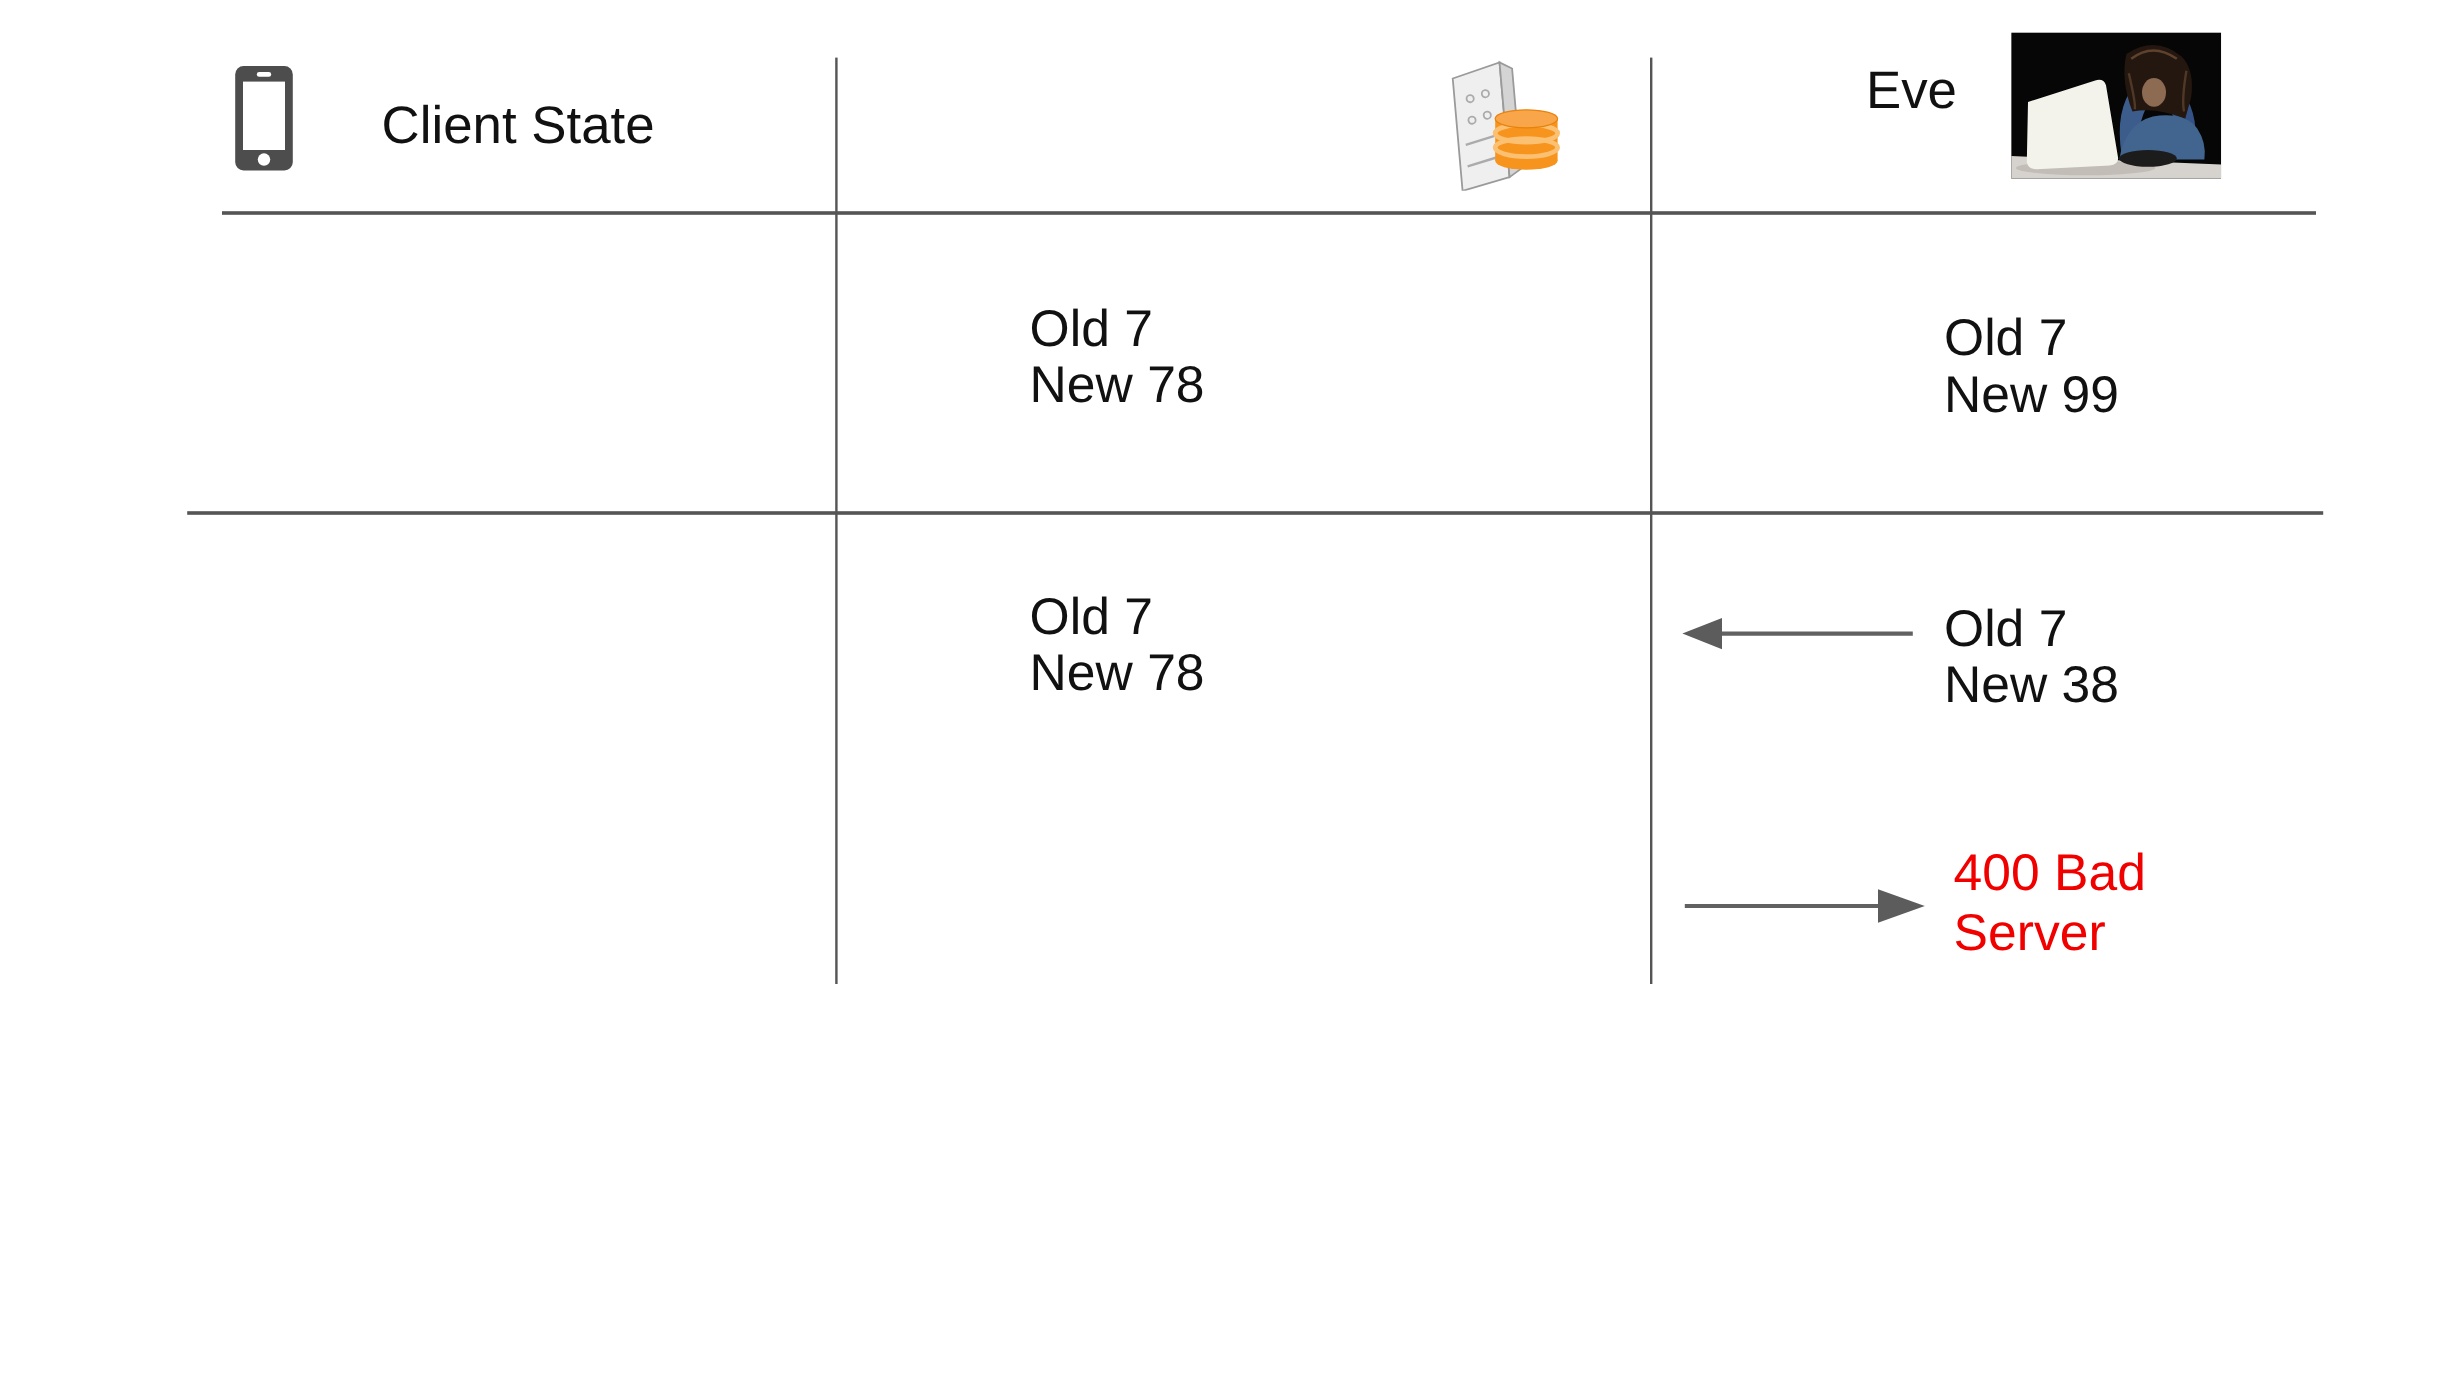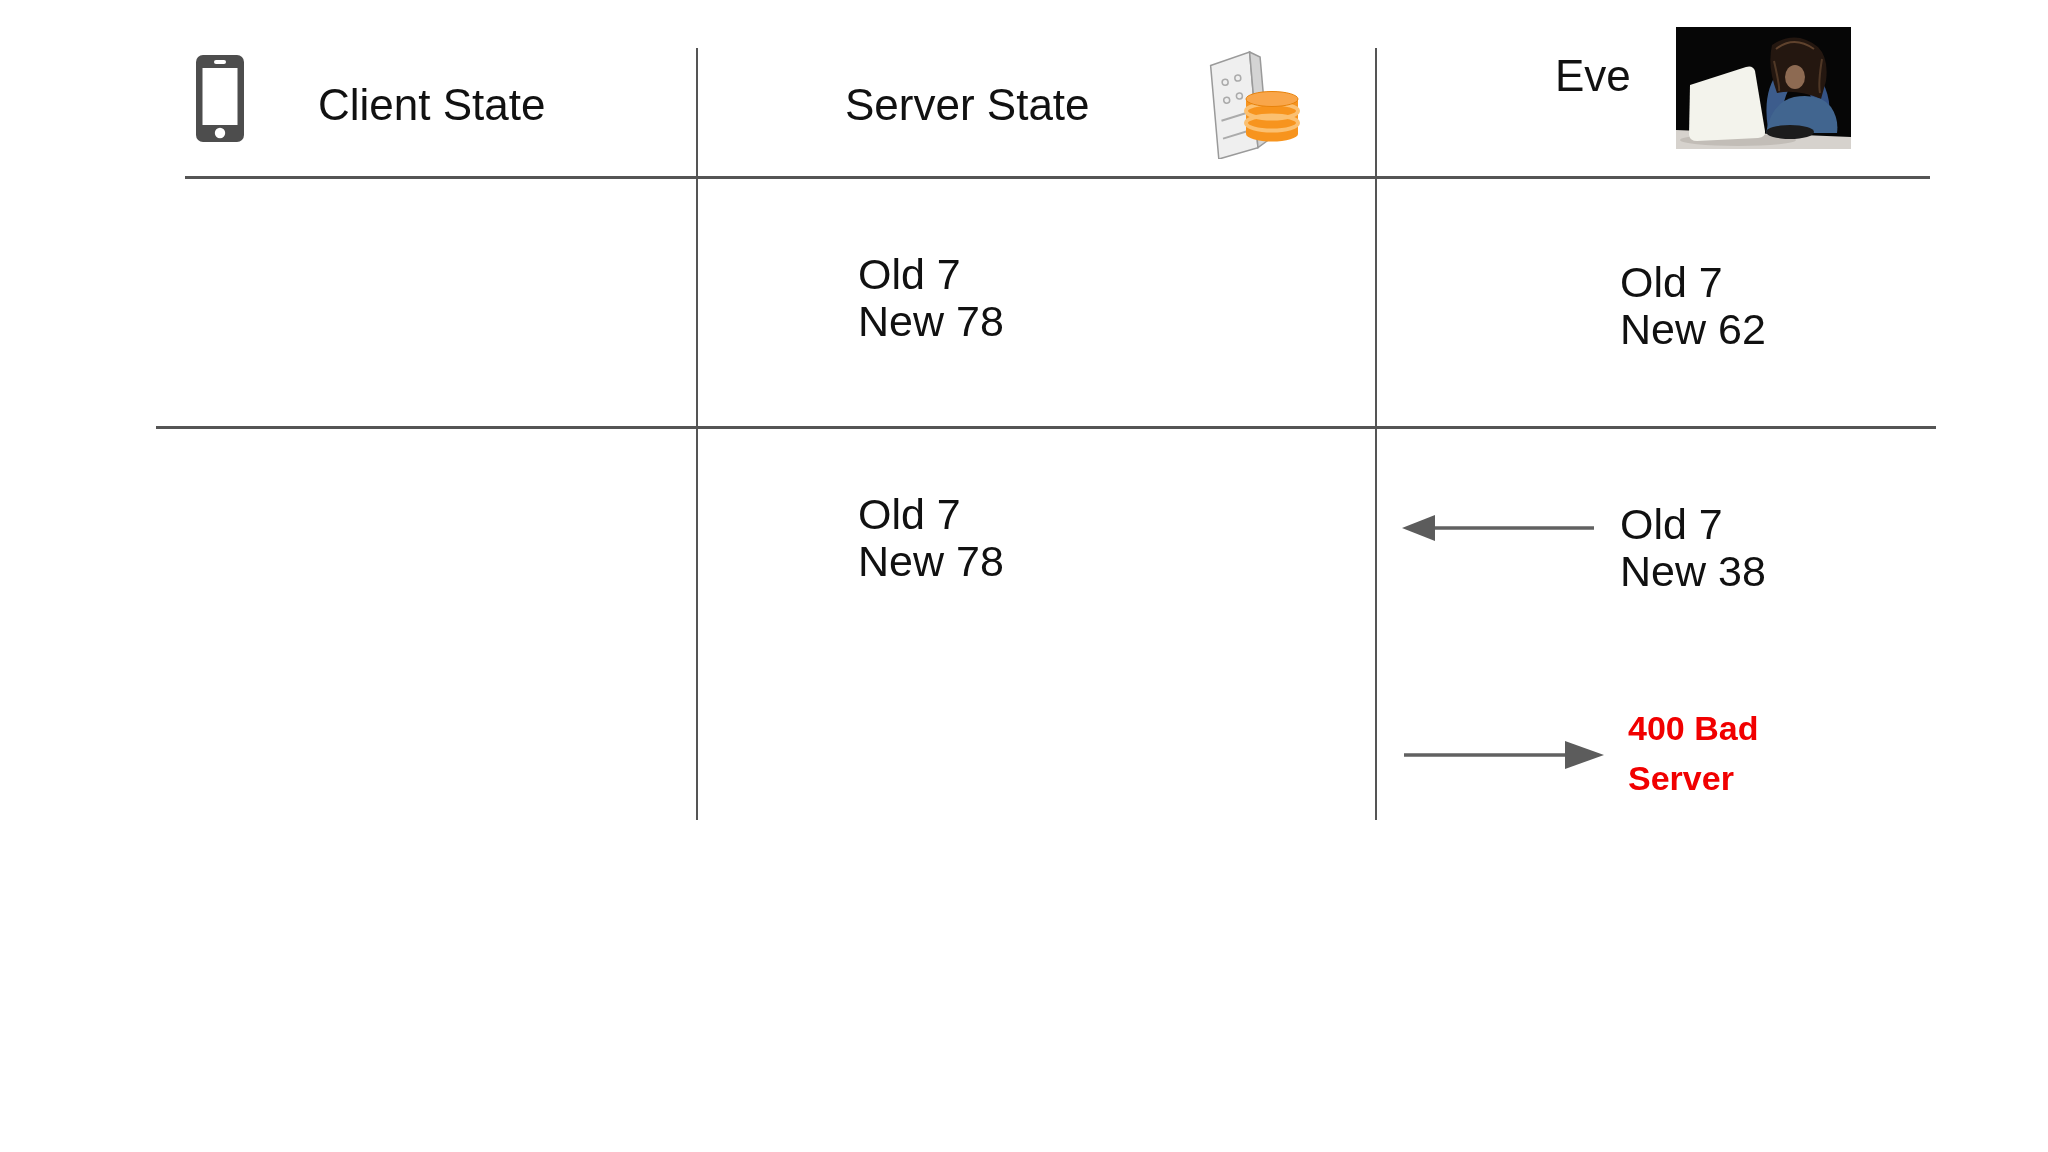--- a/index.html
+++ b/index.html
@@ -15,21 +15,21 @@
   
   .vline{position:absolute; width:2px; background:var(--line,#555);}
   .hline{position:absolute; height:3px; background:var(--line,#555);}
   
   .col-header{position:absolute; font-size:44px; line-height:48px; white-space:nowrap;}
   
   .state{position:absolute; font-size:43px; line-height:47px; white-space:nowrap;}
   .state div{white-space:nowrap;}
   
   .error{
-    position:absolute; font-size:34px; line-height:50px; font-weight:700;
+    position:absolute; font-size:43px; line-height:50px; font-weight:400;
     color:var(--error-red,#f10000); white-space:nowrap;
   }
   .icon-wrap{position:absolute;}
   svg{display:block;}
 </style>
 </head>
 <body>
 
 <div class="canvas">
 
@@ -43,21 +43,20 @@
     <svg width="50" height="91" viewBox="0 0 50 91" aria-hidden="true">
       <rect x="1" y="2" width="48" height="87" rx="7" fill="var(--icon-gray,#4d4d4d)"></rect>
       <rect x="7.5" y="15" width="35" height="57" fill="#ffffff"></rect>
       <rect x="19" y="7" width="12" height="4" rx="2" fill="#ffffff"></rect>
       <circle cx="25" cy="80" r="5.2" fill="#ffffff"></circle>
     </svg>
   </div>
 
   <div class="col-header" style="left:318px; top:81px;">Client State</div>
 
-  <div class="col-header" style="left:845px; top:81px;">Server State</div>
 
   <div class="icon-wrap" style="left:1200px; top:47px;">
     <svg width="100" height="112" viewBox="0 0 100 112" aria-hidden="true">
       <g transform="rotate(-5 40 56)">
         <polygon points="14,16 54,6 54,102 14,110" fill="#efefef" stroke="#9a9a9a" stroke-width="1.5"></polygon>
         <polygon points="54,6 64,12 64,96 54,102" fill="#d4d4d4" stroke="#9a9a9a" stroke-width="1.5"></polygon>
         <circle cx="27" cy="34" r="3" fill="none" stroke="#ababab" stroke-width="1.5"></circle>
         <circle cx="40" cy="31" r="3" fill="none" stroke="#ababab" stroke-width="1.5"></circle>
         <circle cx="27" cy="52" r="3" fill="none" stroke="#ababab" stroke-width="1.5"></circle>
         <circle cx="40" cy="49" r="3" fill="none" stroke="#ababab" stroke-width="1.5"></circle>
@@ -95,21 +94,21 @@
   </div>
 
 
   <div class="state" style="left:858px; top:251px;">
     <div>Old 7</div>
     <div>New 78</div>
   </div>
 
   <div class="state" style="left:1620px; top:259px;">
     <div>Old 7</div>
-    <div>New 62</div>
+    <div>New 99</div>
   </div>
 
   <div class="state" style="left:858px; top:491px;">
     <div>Old 7</div>
     <div>New 78</div>
   </div>
 
   <div class="icon-wrap" style="left:1398px; top:506px;">
     <svg width="200" height="44" viewBox="0 0 200 44" aria-hidden="true">
       <line x1="196" y1="22" x2="34" y2="22" stroke="var(--arrow,#616161)" stroke-width="3.5"></line>

